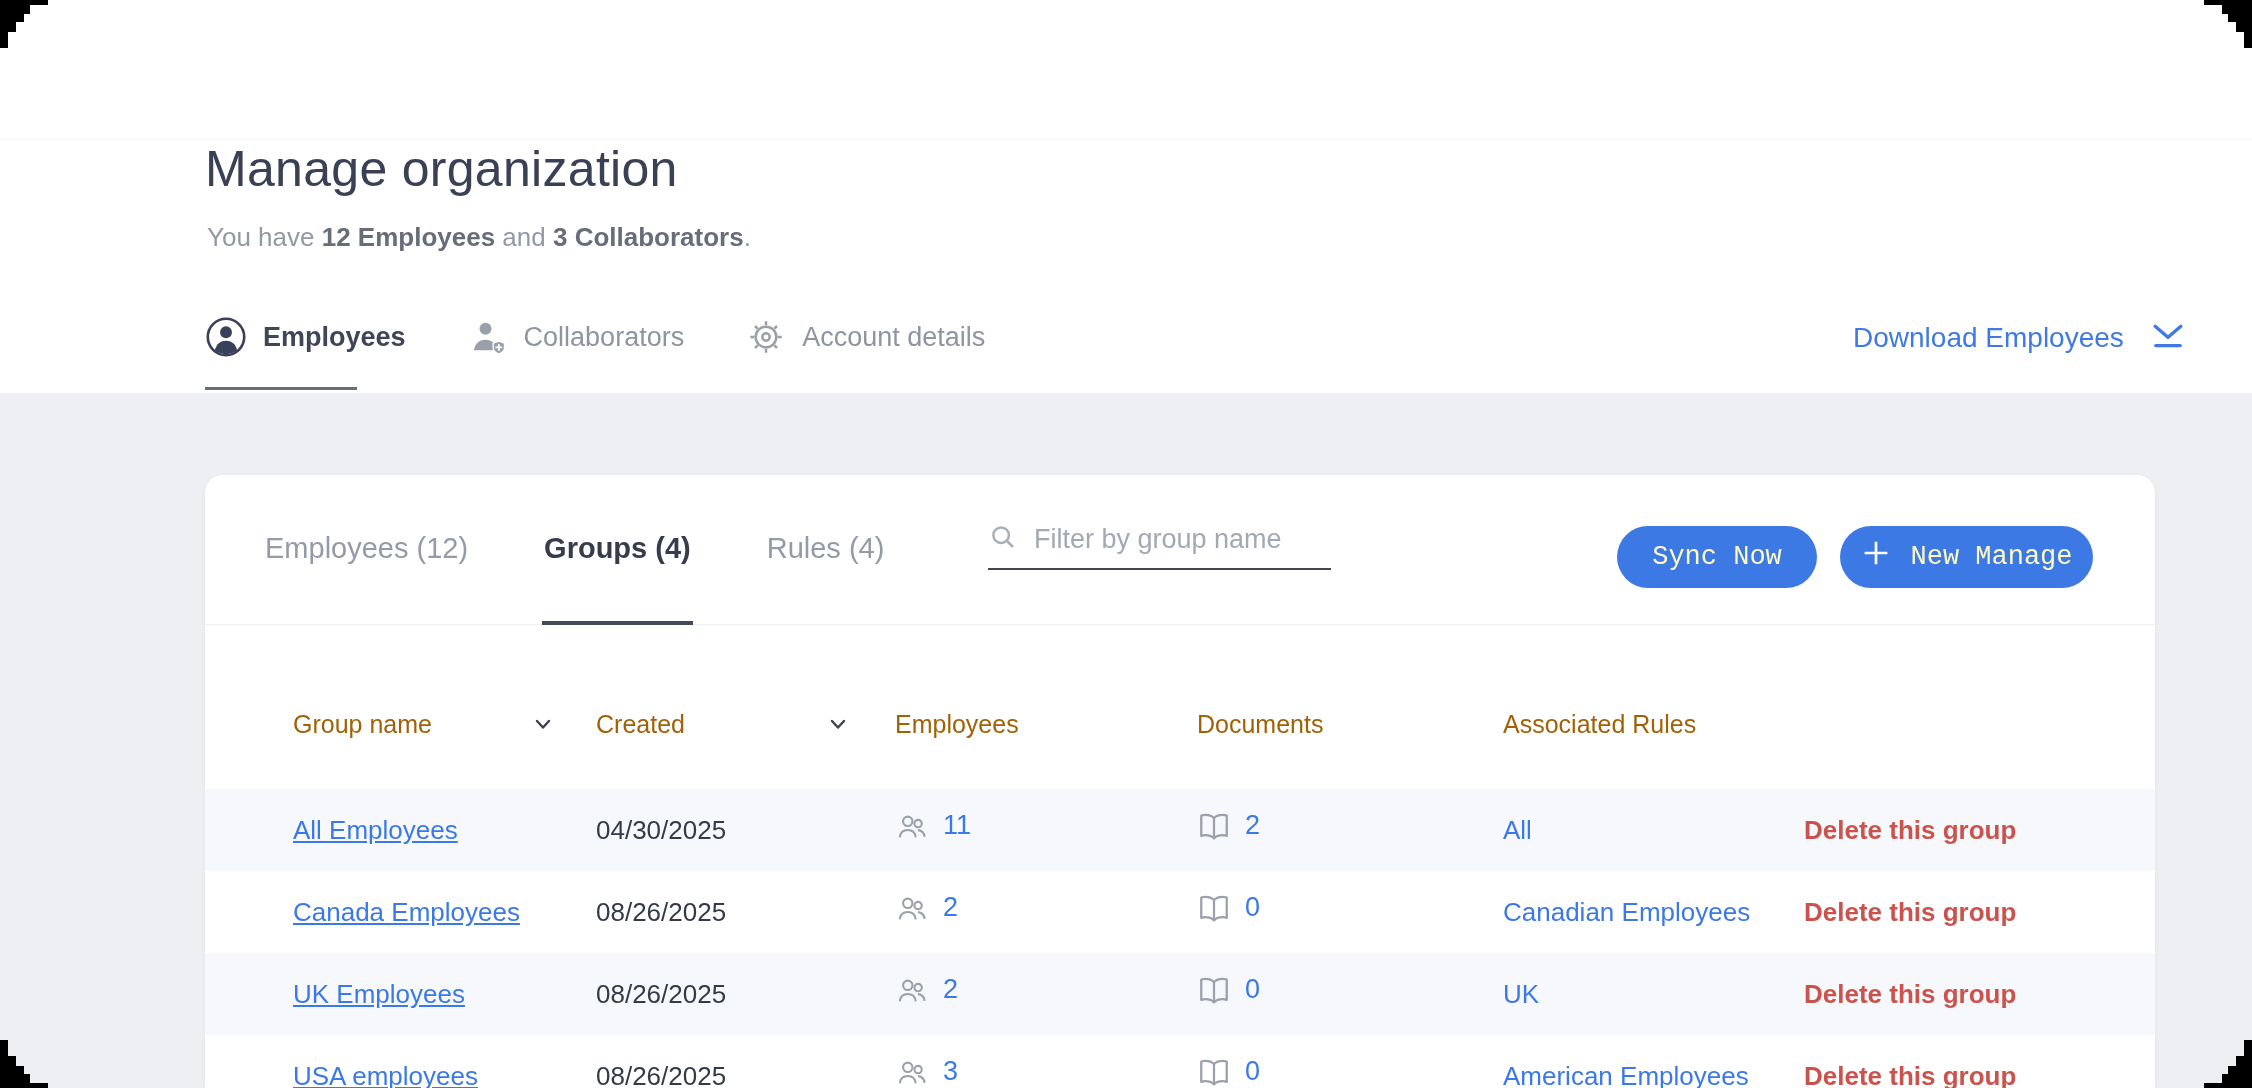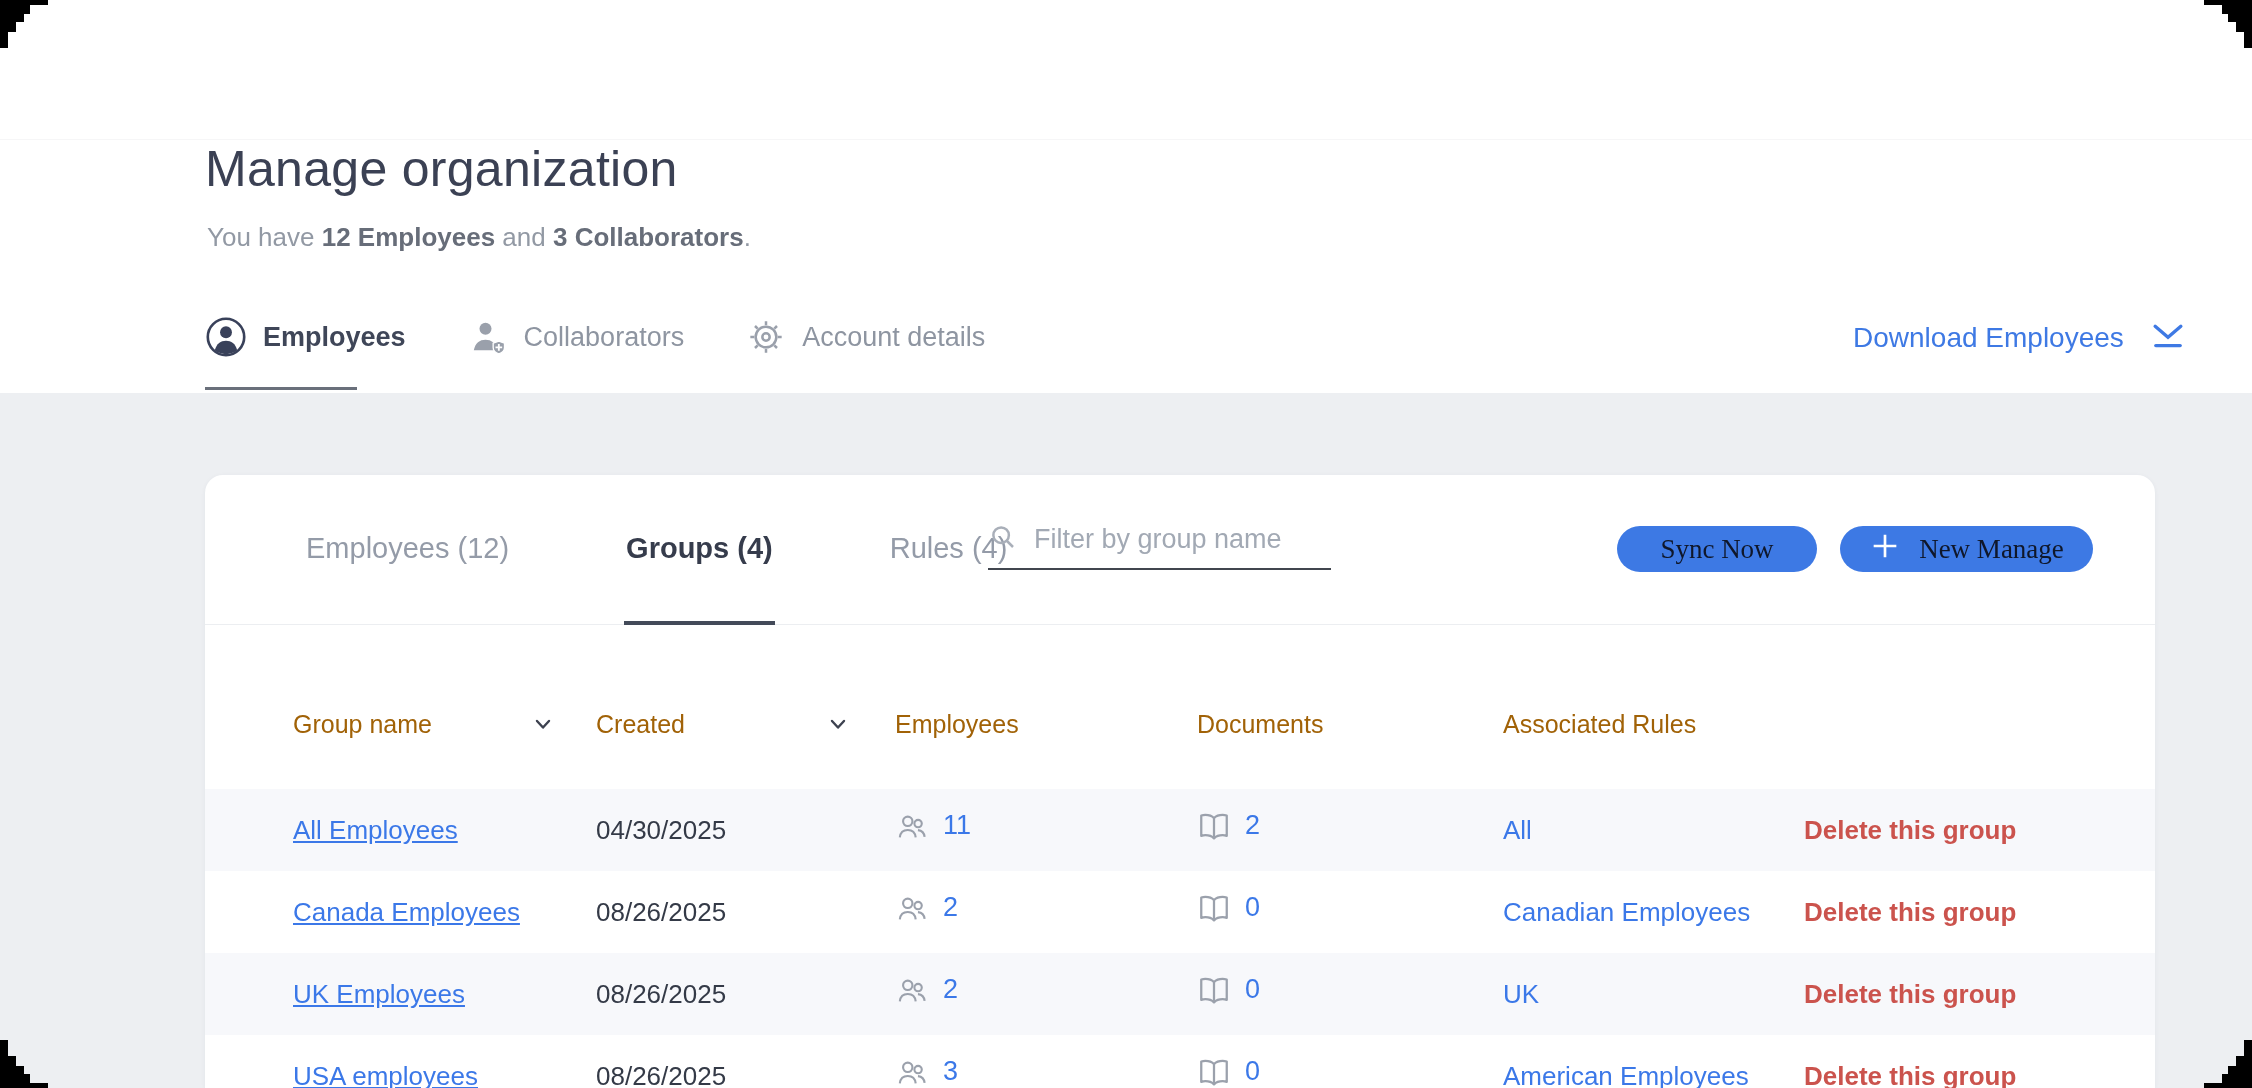--- a/index.html
+++ b/index.html
@@ -39,39 +39,39 @@
     position:absolute; left:205px; top:82px; width:1950px; height:613px;
     background:#ffffff; border-radius:18px 18px 0 0;
     box-shadow:0 1px 5px rgba(40,50,70,.05);
   }
 
   
   .card-header { position:relative; height:150px; border-bottom:1px solid #eceef1; }
   .card-tabs { position:absolute; left:58px; top:0; height:150px; display:flex; gap:72px; }
   .card-tab {
     display:flex; align-items:center; height:150px; padding:0 2px;
-    font-size:29px; color:#949ba8; cursor:pointer; border-bottom:4px solid transparent;margin-left:41px;
+    font-size:29px; color:#949ba8; cursor:pointer; border-bottom:4px solid transparent;
   }
   .card-tab.active { color:#363c4c; font-weight:700; border-bottom-color:#434a59; }
 
   .search {
     position:absolute; left:783px; top:47px; width:343px;
     display:flex; align-items:center; gap:16px;
     border-bottom:2px solid #41464f; padding-bottom:12px;
   }
   .search input {
     border:none; outline:none; width:100%; font-size:27px;
     font-family:"Liberation Sans","DejaVu Sans",sans-serif; color:#4a505c; background:transparent;
   }
   .search input::placeholder { color:#a2a9b4; }
 
   .btn {
-    position:absolute; top:51px; height:46px; border-radius:31px; background:#3d79e4;
-    color:#0f172a; font-size:27px; display:flex; align-items:center; justify-content:center;
-    gap:18px; cursor:pointer; border:none; font-family:Liberation Serif, serif;
+    position:absolute; top:51px; height:62px; border-radius:31px; background:#3d79e4;
+    color:#fef9c3; font-size:27px; display:flex; align-items:center; justify-content:center;
+    gap:18px; cursor:pointer; border:none; font-family:Liberation Mono, monospace;
   }
   .btn-sync { left:1412px; width:200px; }
   .btn-new  { left:1635px; width:253px; }
 
   
   .grid-row {
     display:grid;
     grid-template-columns:303px 299px 302px 306px 301px 1fr;
     padding-left:88px; align-items:center;
   }

